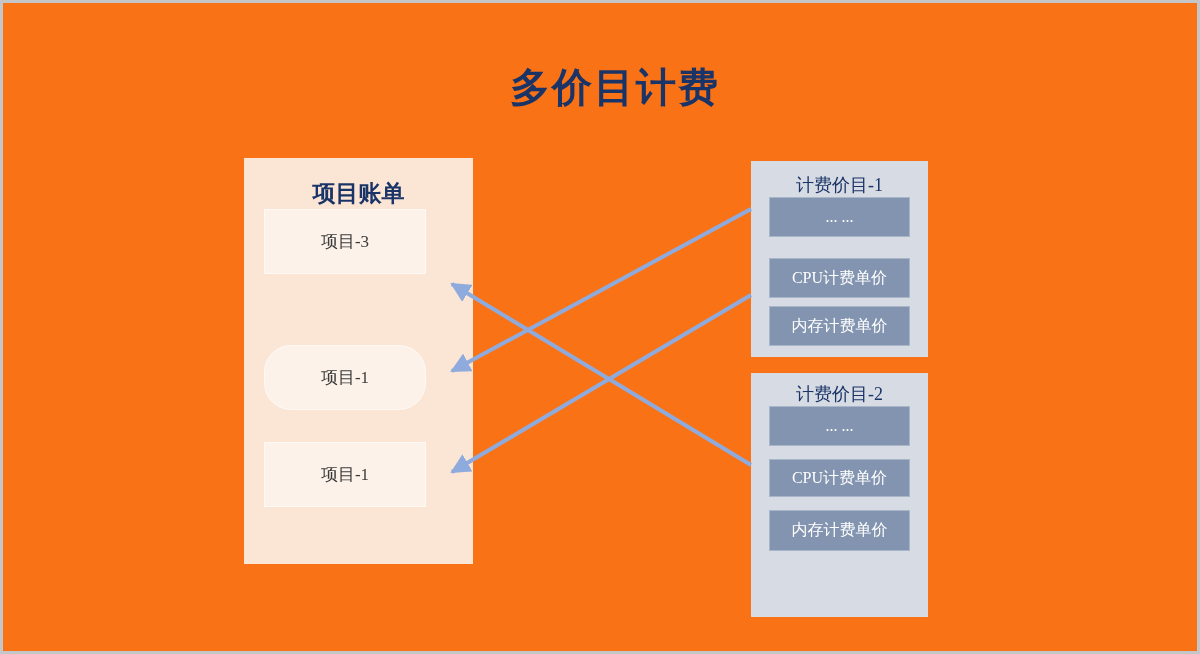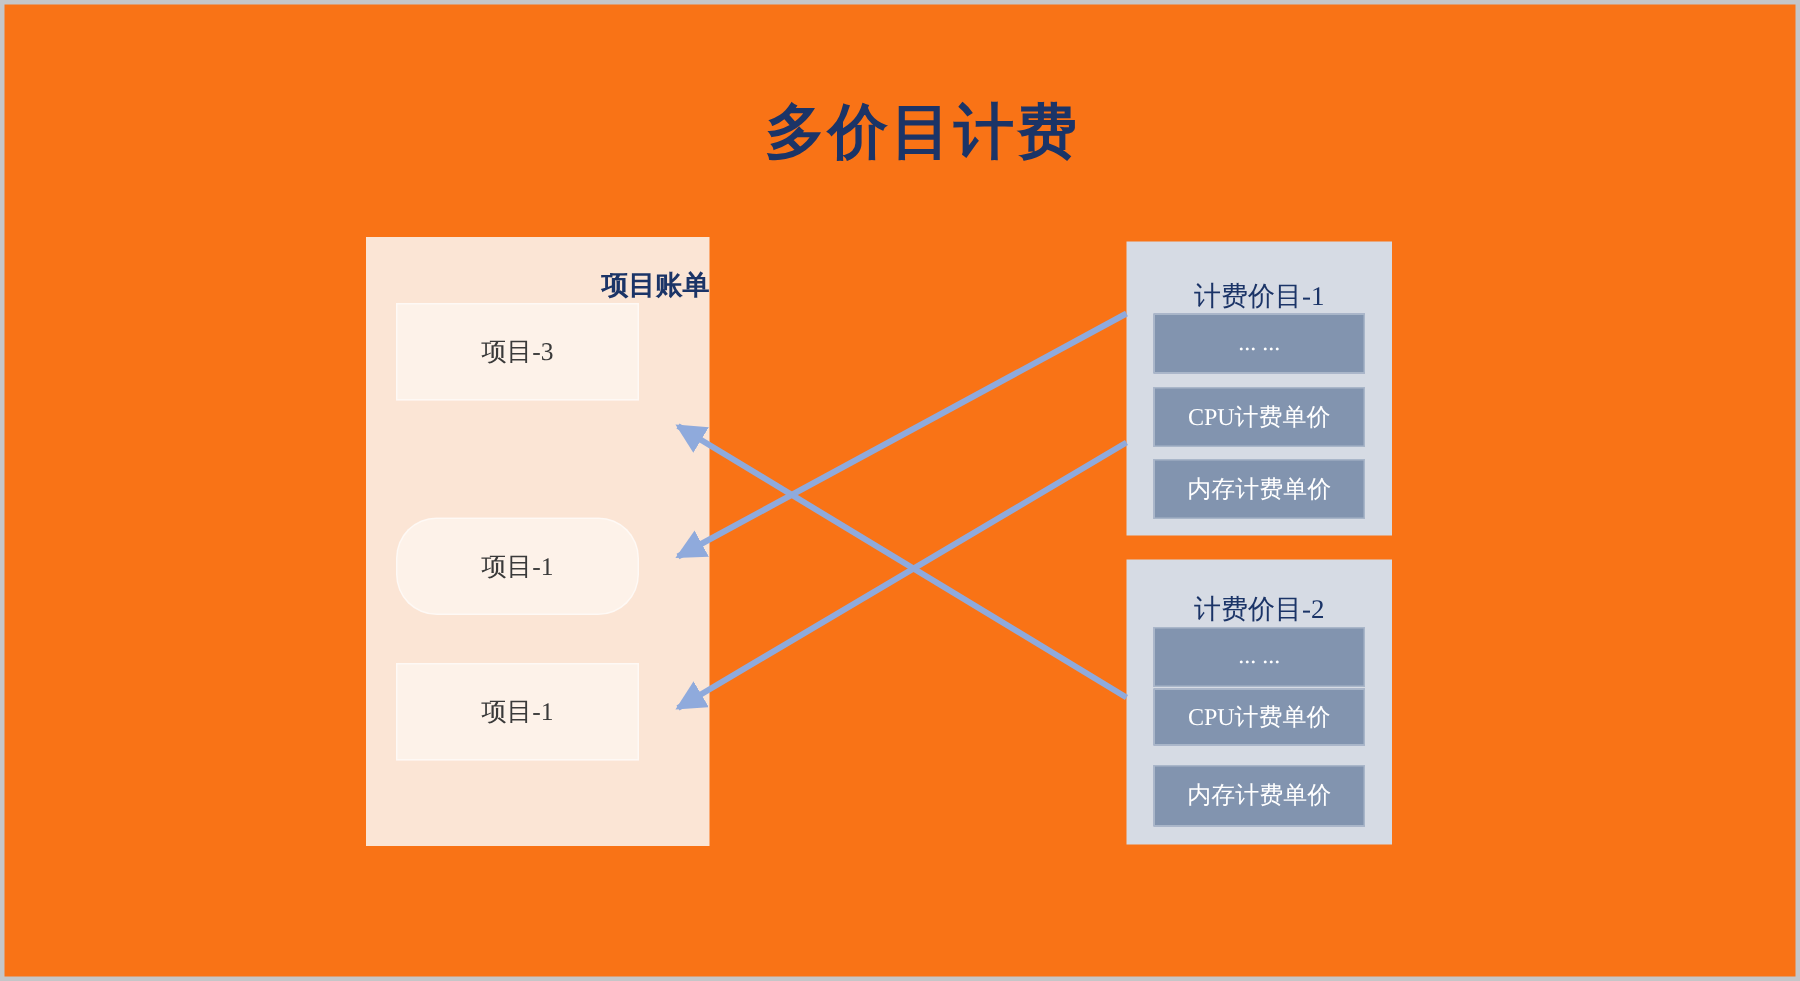--- a/index.html
+++ b/index.html
@@ -22,22 +22,22 @@
   }
   
   .bill-panel {
     position: absolute;
     left: 241px; top: 155px;
     width: 229px; height: 406px;
     background: #FBE5D5;
   }
   .bill-panel .panel-title {
     padding-top: 20px;
-    text-align: right;
-    font-size: 18px; font-weight: 700;
+    text-align: center;
+    font-size: 23px; font-weight: 700;
     color: #1B3467;
   }
   .bill-item {
     position: absolute;
     left: 20px; width: 162px; height: 65px;
     background: #FDF2E9;
     border: 1px solid rgba(255,255,255,0.55);
     box-sizing: border-box;
     display: flex; align-items: center; justify-content: center;
     font-size: 17px; color: #3A3A3A;
@@ -46,26 +46,25 @@
   .bill-item:nth-of-type(2) { top: 187px; border-radius: 27px; }
   .bill-item:nth-of-type(3) { top: 284px; }
   
   .price-panel {
     position: absolute;
     left: 748px;
     width: 177px;
     background: #D6DBE4;
   }
   .price-panel-1 { top: 158px; height: 196px; }
-  .price-panel-2 { top: 370px; height: 190px; }
+  .price-panel-2 { top: 370px; height: 244px; }
   .price-panel .panel-title {
     text-align: center;
     font-size: 18px; font-weight: 400;
     color: #1B3467;
-    margin-top: 12px;
   }
   .price-panel-1 .panel-title { padding-top: 12px; }
   .price-panel-2 .panel-title { padding-top: 9px; }
   .price-item {
     position: absolute;
     left: 18px; width: 141px; height: 40px;
     background: #8294AF;
     border: 1px solid #A9B6C9;
     box-sizing: border-box;
     display: flex; align-items: center; justify-content: center;

